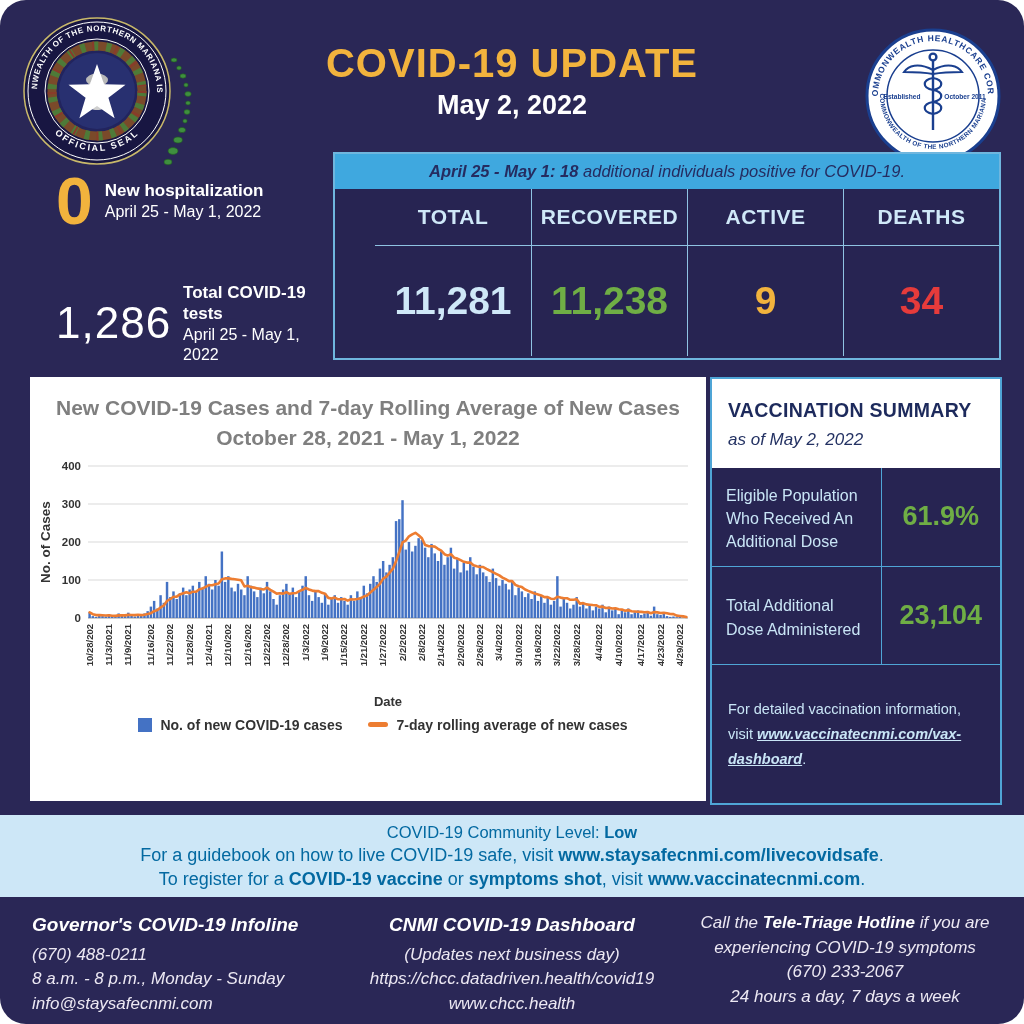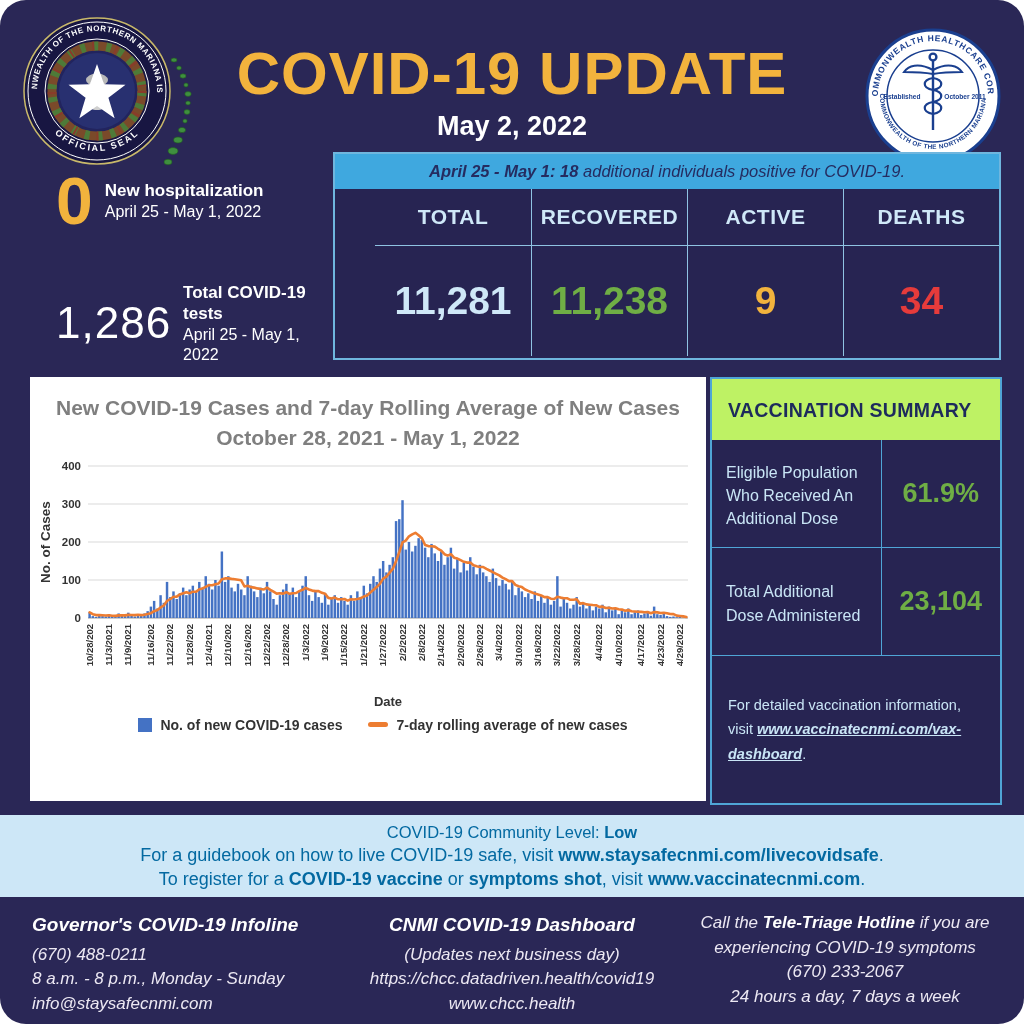--- a/index.html
+++ b/index.html
@@ -2,21 +2,21 @@
 <html><head>
 <meta charset="utf-8">
 <style>
   html,body{margin:0;padding:0;background:#ffffff;font-family:"Liberation Sans",sans-serif;}
   .canvas{position:relative;width:1024px;height:1024px;background:#2a2756;border-radius:26px;overflow:hidden;margin:0 auto;}
 
   
   .seal-left{position:absolute;left:22px;top:12px;width:172px;height:158px;}
   .logo-right{position:absolute;left:862px;top:26px;width:142px;height:140px;}
   .title-wrap{position:absolute;left:0;top:42px;width:1024px;text-align:center;}
-  .main-title{font-size:60px;font-weight:800;color:#f2b33d;letter-spacing:1px;line-height:1.05;}
+  .main-title{font-size:40px;font-weight:800;color:#f2b33d;letter-spacing:1px;line-height:1.05;}
   .main-date{font-size:27px;font-weight:600;color:#ffffff;margin-top:6px;}
 
   
   .stats{position:absolute;left:56px;top:168px;width:278px;color:#fff;}
   .stat{display:flex;align-items:center;gap:12px;}
   .stat+.stat{margin-top:48px;}
   .stat-big{font-weight:800;line-height:1;}
   .stat1 .stat-big{font-size:66px;color:#f2b33d;}
   .stat2 .stat-big{font-size:44px;font-weight:400;color:#ffffff;letter-spacing:1px;}
   .stat-label{font-size:17px;font-weight:700;line-height:1.25;}
@@ -37,21 +37,21 @@
   .chart-title{color:#7f7f7f;font-weight:700;text-align:center;font-size:21px;line-height:1.45;margin-top:16px;}
   .chart-svg-wrap{margin:4px 6px 0 6px;}
   .chart-xlabel{text-align:center;font-size:13px;font-weight:700;color:#333;margin-top:-4px;margin-left:40px;}
   .chart-legend{display:flex;justify-content:center;align-items:center;gap:26px;margin-top:8px;margin-left:30px;}
   .legend-item{display:flex;align-items:center;gap:8px;font-size:14px;font-weight:700;color:#333;}
   .swatch-bar{width:14px;height:14px;background:#4472c4;display:inline-block;}
   .swatch-line{width:20px;height:5px;background:#ed7d31;border-radius:3px;display:inline-block;}
 
   
   .vax-panel{position:absolute;left:710px;top:377px;width:288px;height:424px;background:#272452;border:2px solid #4fa5d6;display:flex;flex-direction:column;}
-  .vax-head{background:#bef264;padding:20px 16px 18px 16px;flex:0 0 auto;}
+  .vax-head{background:#ffffff;padding:20px 16px 18px 16px;flex:0 0 auto;}
   .vax-title{color:#1d2a5c;font-weight:800;font-size:19.5px;letter-spacing:.3px;}
   .vax-asof{color:#243263;font-style:italic;font-size:17px;margin-top:8px;}
   .vax-row{display:flex;border-bottom:1px solid #4fa5d6;flex:1 1 0;}
   .vax-row:first-of-type{border-top:1px solid #4fa5d6;}
   .vax-label{flex:1 1 55%;color:#c9e5f6;font-size:16px;line-height:1.45;padding:14px 10px 10px 14px;display:flex;align-items:center;}
   .vax-value{flex:1 1 45%;border-left:1px solid #4fa5d6;display:flex;align-items:center;justify-content:center;color:#6fae45;font-weight:800;font-size:27px;}
   .vax-foot{flex:1 1 0;padding:20px 16px;color:#c9e5f6;font-size:14.5px;line-height:1.7;display:flex;align-items:center;}
   .vax-link{font-weight:700;font-style:italic;text-decoration:underline;color:#c9e5f6;}
 
   
@@ -430,20 +430,21 @@
       <div class="legend-item">
         <span class="swatch-line"></span>
         <span>7-day rolling average of new cases</span>
       </div>
     </div>
   </div>
 
   <div class="vax-panel">
     <div class="vax-head">
       <div class="vax-title">VACCINATION SUMMARY</div>
+      <div class="vax-asof">as of May 2, 2022</div>
     </div>
     <div class="vax-row">
       <div class="vax-label">Eligible Population Who Received An Additional Dose</div>
       <div class="vax-value">61.9%</div>
     </div>
     <div class="vax-row">
       <div class="vax-label">Total Additional Dose Administered</div>
       <div class="vax-value">23,104</div>
     </div>
     <div class="vax-foot">

